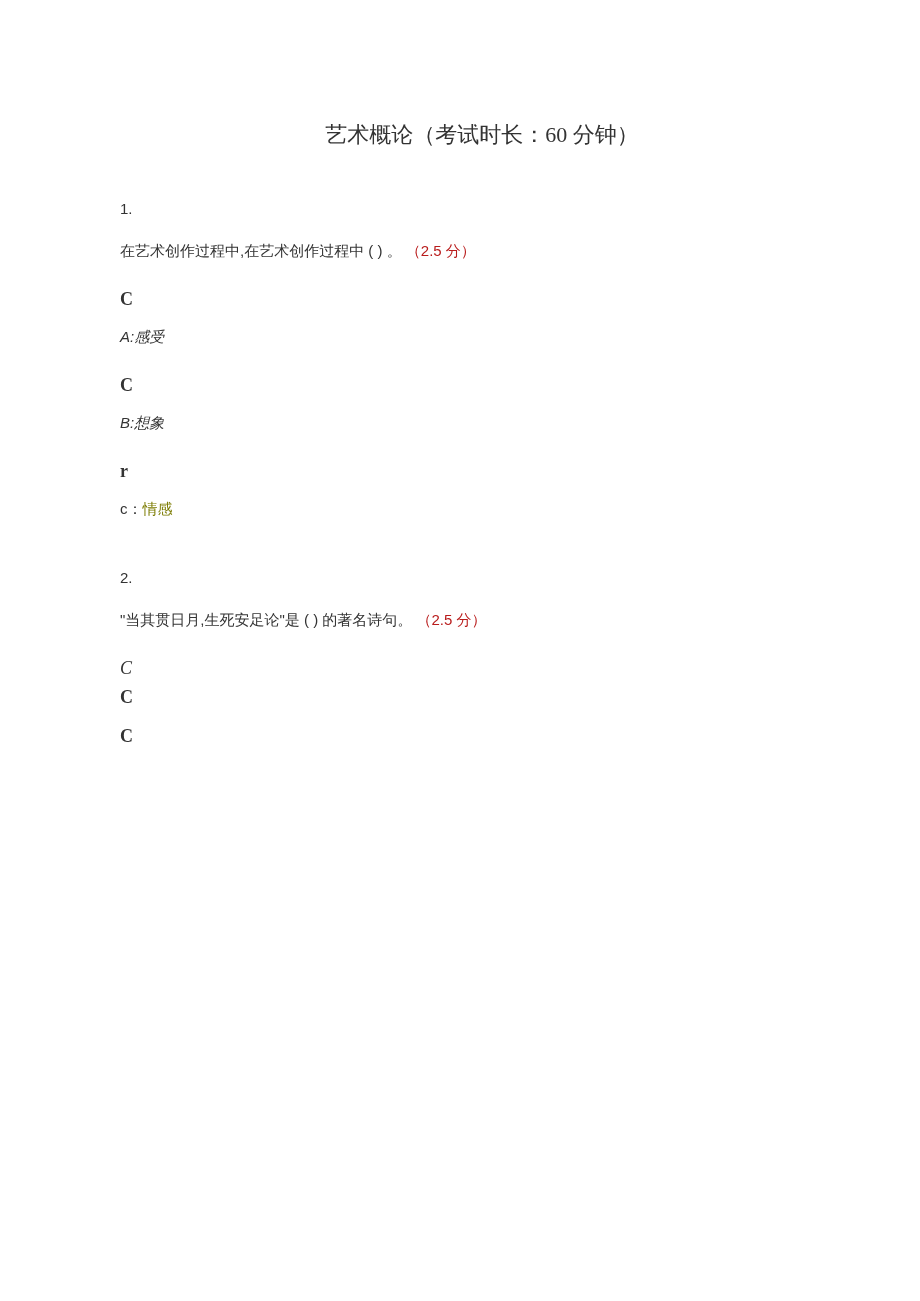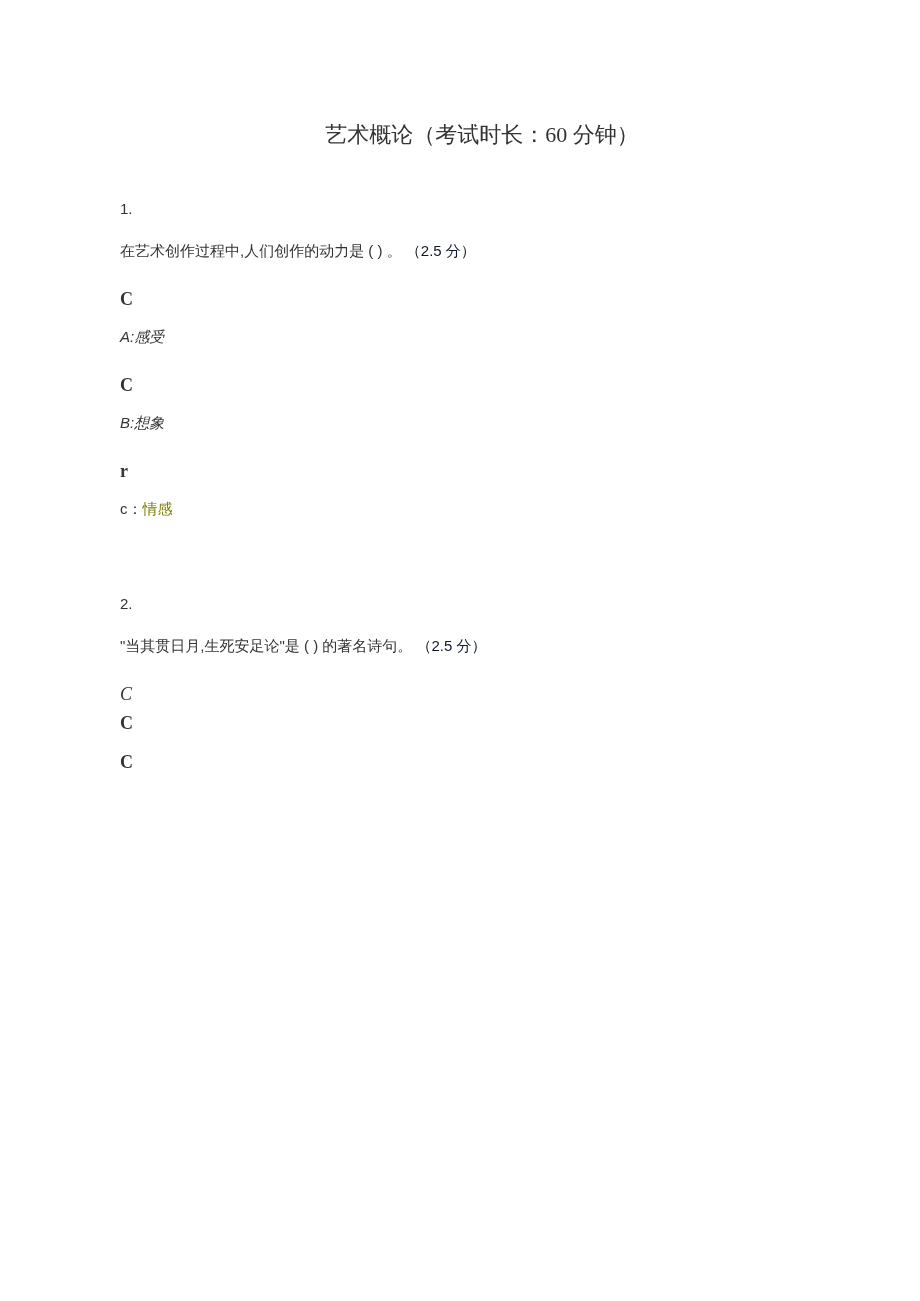--- a/index.html
+++ b/index.html
@@ -29,58 +29,58 @@
   }
   .q-num {
     font-size: 15px;
     margin-bottom: 25px;
   }
   .q-stem {
     font-size: 15px;
     margin-bottom: 28px;
   }
   .points {
-    color: #0f172a;
+    color: #b91c1c;
   }
   .marker-bold {
     font-size: 18px;
     font-weight: bold;
     font-family: "Times New Roman", serif;
     margin-bottom: 18px;
   }
   .marker-italic {
     font-size: 18px;
     font-style: italic;
     font-family: "Times New Roman", serif;
     margin-bottom: 8px;
   }
   .opt {
     font-size: 15px;
     margin-bottom: 28px;
     font-style: italic;
   }
   .opt-last {
     font-size: 15px;
-    margin-bottom: 76px;
+    margin-bottom: 50px;
   }
   .highlight {
     color: #7b7b00;
   }
 </style>
 </head>
 <body>
 
 <div class="page">
 
   <div class="title">艺术概论（考试时长：60 分钟）</div>
 
 
   <div class="q-num">1.</div>
   <div class="q-stem">
-    <span>在艺术创作过程中,人们创作的动力是 ( ) 。</span>
+    <span>在艺术创作过程中,在艺术创作过程中 ( ) 。</span>
     <span class="points">（2.5 分）</span>
   </div>
 
   <div class="marker-bold">C</div>
   <div class="opt">A:感受</div>
 
   <div class="marker-bold">C</div>
   <div class="opt">B:想象</div>
 
   <div class="marker-bold">r</div>

